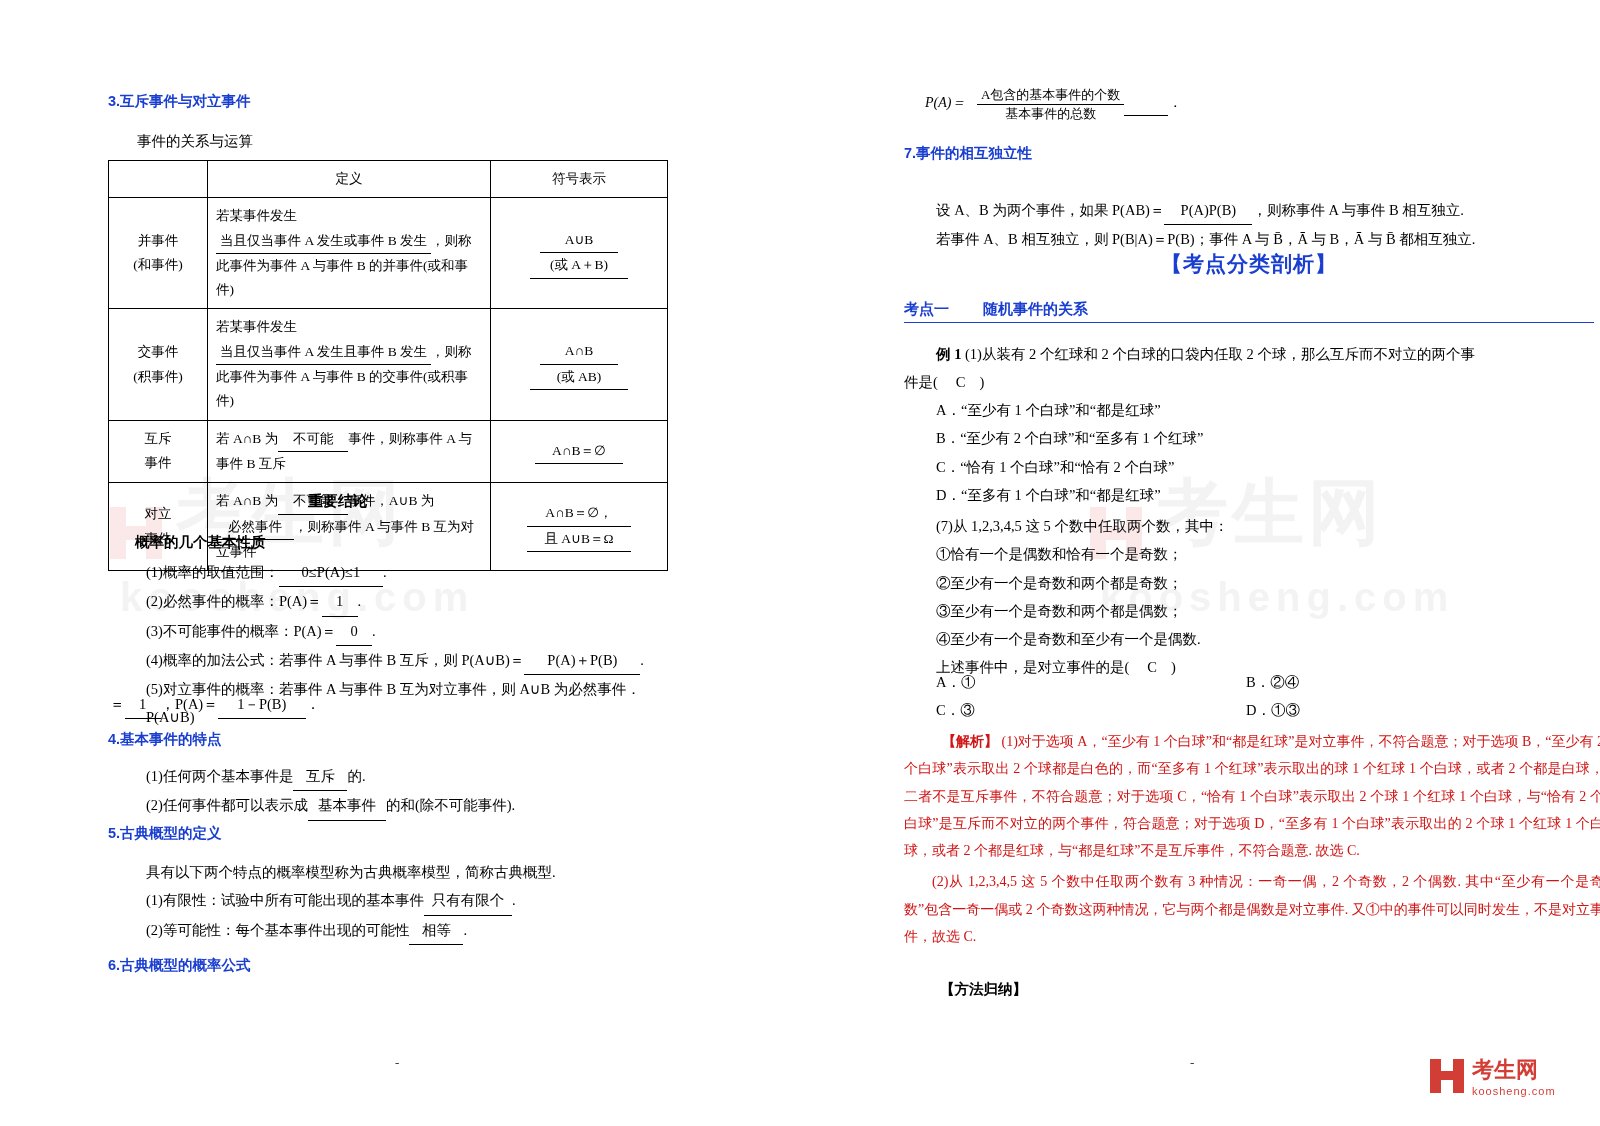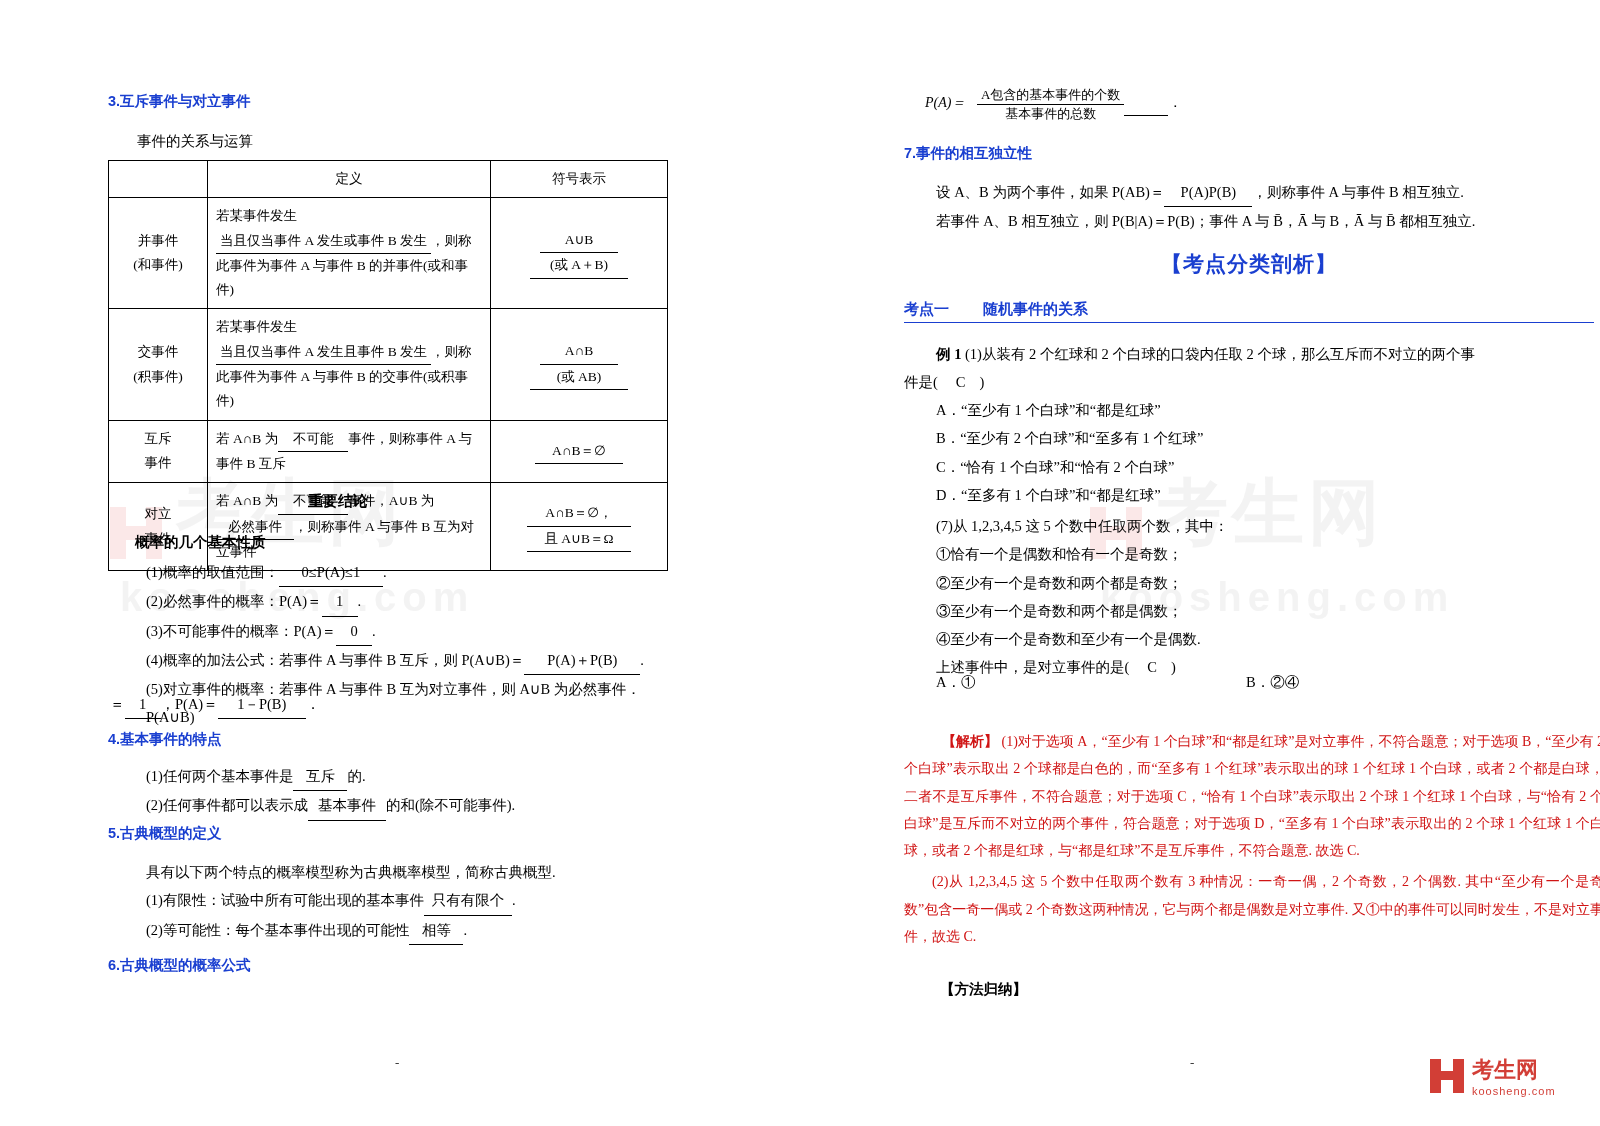--- a/index.html
+++ b/index.html
@@ -281,21 +281,21 @@
 
     <div style="position:absolute;left:125px;top:86px;font-size:14px;">
       <span class="ital">P(A)＝</span><span class="fill" style="min-width:0;border-bottom:none;">&nbsp;</span><span class="frac">
         <span class="num">A包含的基本事件的个数</span>
         <span class="den">基本事件的总数</span>
       </span><span style="display:inline-block;border-bottom:1px solid #000;width:44px;height:1px;vertical-align:bottom;margin-bottom:6px;"></span><span>．</span>
     </div>
 
     <div class="sec-title" style="position:absolute;left:104px;top:144px;">7.事件的相互独立性</div>
 
-    <div class="body-text" style="position:absolute;left:136px;top:178px;width:640px;">
+    <div class="body-text" style="position:absolute;left:136px;top:196px;width:640px;">
       <div>
         <span>设 A、B 为两个事件，如果 P(AB)＝</span><span class="fill" style="min-width:80px;">P(A)P(B)</span><span>，则称事件 A 与事件 B 相互独立.</span>
       </div>
       <div>若事件 A、B 相互独立，则 P(B|A)＝P(B)；事件 A 与 B̄，Ā 与 B，Ā 与 B̄ 都相互独立.</div>
     </div>
 
     <div class="big-head" style="position:absolute;left:104px;top:250px;width:690px;">【考点分类剖析】</div>
 
     <div style="position:absolute;left:104px;top:300px;width:690px;">
       <span class="kaodian">
@@ -331,20 +331,24 @@
       <div>
         <span>上述事件中，是对立事件的是(</span>
         <span style="display:inline-block;min-width:38px;text-align:center;">C</span><span>)</span>
       </div>
     </div>
 
     <div class="body-text ans-grid" style="position:absolute;left:136px;top:668px;width:620px;">
       <div>A．①</div>
       <div>B．②④</div>
     </div>
+    <div class="body-text ans-grid" style="position:absolute;left:136px;top:696px;width:620px;">
+      <div>C．③</div>
+      <div>D．①③</div>
+    </div>
 
     <div class="jiexi" style="position:absolute;left:104px;top:728px;width:700px;text-align:justify;">
       <div>
         <span style="margin-left:38px;font-weight:bold;">【解析】</span>
         <span>(1)对于选项 A，“至少有 1 个白球”和“都是红球”是对立事件，不符合题意；对于选项 B，“至少有 2 个白球”表示取出 2 个球都是白色的，而“至多有 1 个红球”表示取出的球 1 个红球 1 个白球，或者 2 个都是白球，二者不是互斥事件，不符合题意；对于选项 C，“恰有 1 个白球”表示取出 2 个球 1 个红球 1 个白球，与“恰有 2 个白球”是互斥而不对立的两个事件，符合题意；对于选项 D，“至多有 1 个白球”表示取出的 2 个球 1 个红球 1 个白球，或者 2 个都是红球，与“都是红球”不是互斥事件，不符合题意. 故选 C.</span>
       </div>
       <div style="text-indent:2em;margin-top:4px;">(2)从 1,2,3,4,5 这 5 个数中任取两个数有 3 种情况：一奇一偶，2 个奇数，2 个偶数. 其中“至少有一个是奇数”包含一奇一偶或 2 个奇数这两种情况，它与两个都是偶数是对立事件. 又①中的事件可以同时发生，不是对立事件，故选 C.</div>
     </div>
 
     <div style="position:absolute;left:140px;top:980px;font-size:14.5px;font-weight:bold;">【方法归纳】</div>

